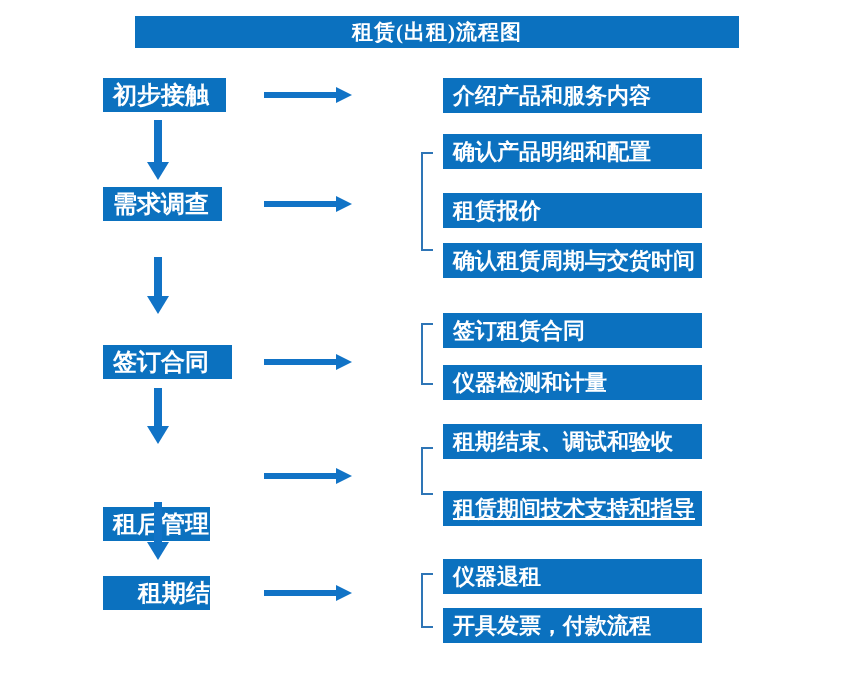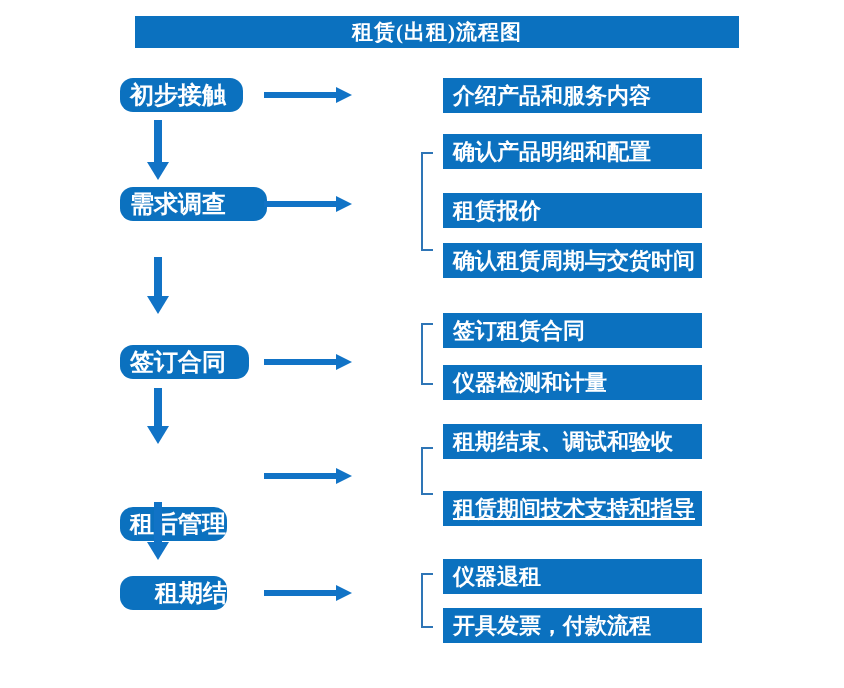--- a/index.html
+++ b/index.html
@@ -22,24 +22,23 @@
     white-space: nowrap;
   }
   .title-bar {
     left: 91px; top: 16px; width: 604px; height: 32px;
     justify-content: center;
     font-size: 21px;
     letter-spacing: 1px;
     margin-left: 44px;
   }
   .step-box {
-    left: 120px; height: 34px;
+    left: 103px; height: 34px;
     padding-left: 10px;
     font-size: 24px;
-    border-radius: 13px;
   }
   .detail-box {
     left: 443px; width: 259px; height: 35px;
     padding-left: 10px;
     font-size: 22px;
   }
   
   .h-arrow { position: absolute; left: 264px; width: 88px; height: 24px; }
   .h-arrow .shaft {
     position: absolute; left: 0; top: 9px; width: 72px; height: 6px;
@@ -77,21 +76,21 @@
 
 <div class="canvas">
 
   <div class="bluebox title-bar">
     <span>租赁(出租)流程图</span>
   </div>
 
   <div class="bluebox step-box" style="top:78px;  width:123px;">
       <span>初步接触</span>
     </div>
-  <div class="bluebox step-box" style="top:187px; width:147px;">
+  <div class="bluebox step-box" style="top:187px; width:119px;">
       <span>需求调查</span>
     </div>
   <div class="bluebox step-box" style="top:345px; width:129px;text-align:center;">
       <span>签订合同</span>
     </div>
   <div class="bluebox step-box" style="top:459px; width:107px;margin-top:48px;">
       <span>租后管理</span>
     </div>
   <div class="bluebox step-box" style="top:576px; width:107px;padding-left:35px;">
       <span>租期结束</span>

